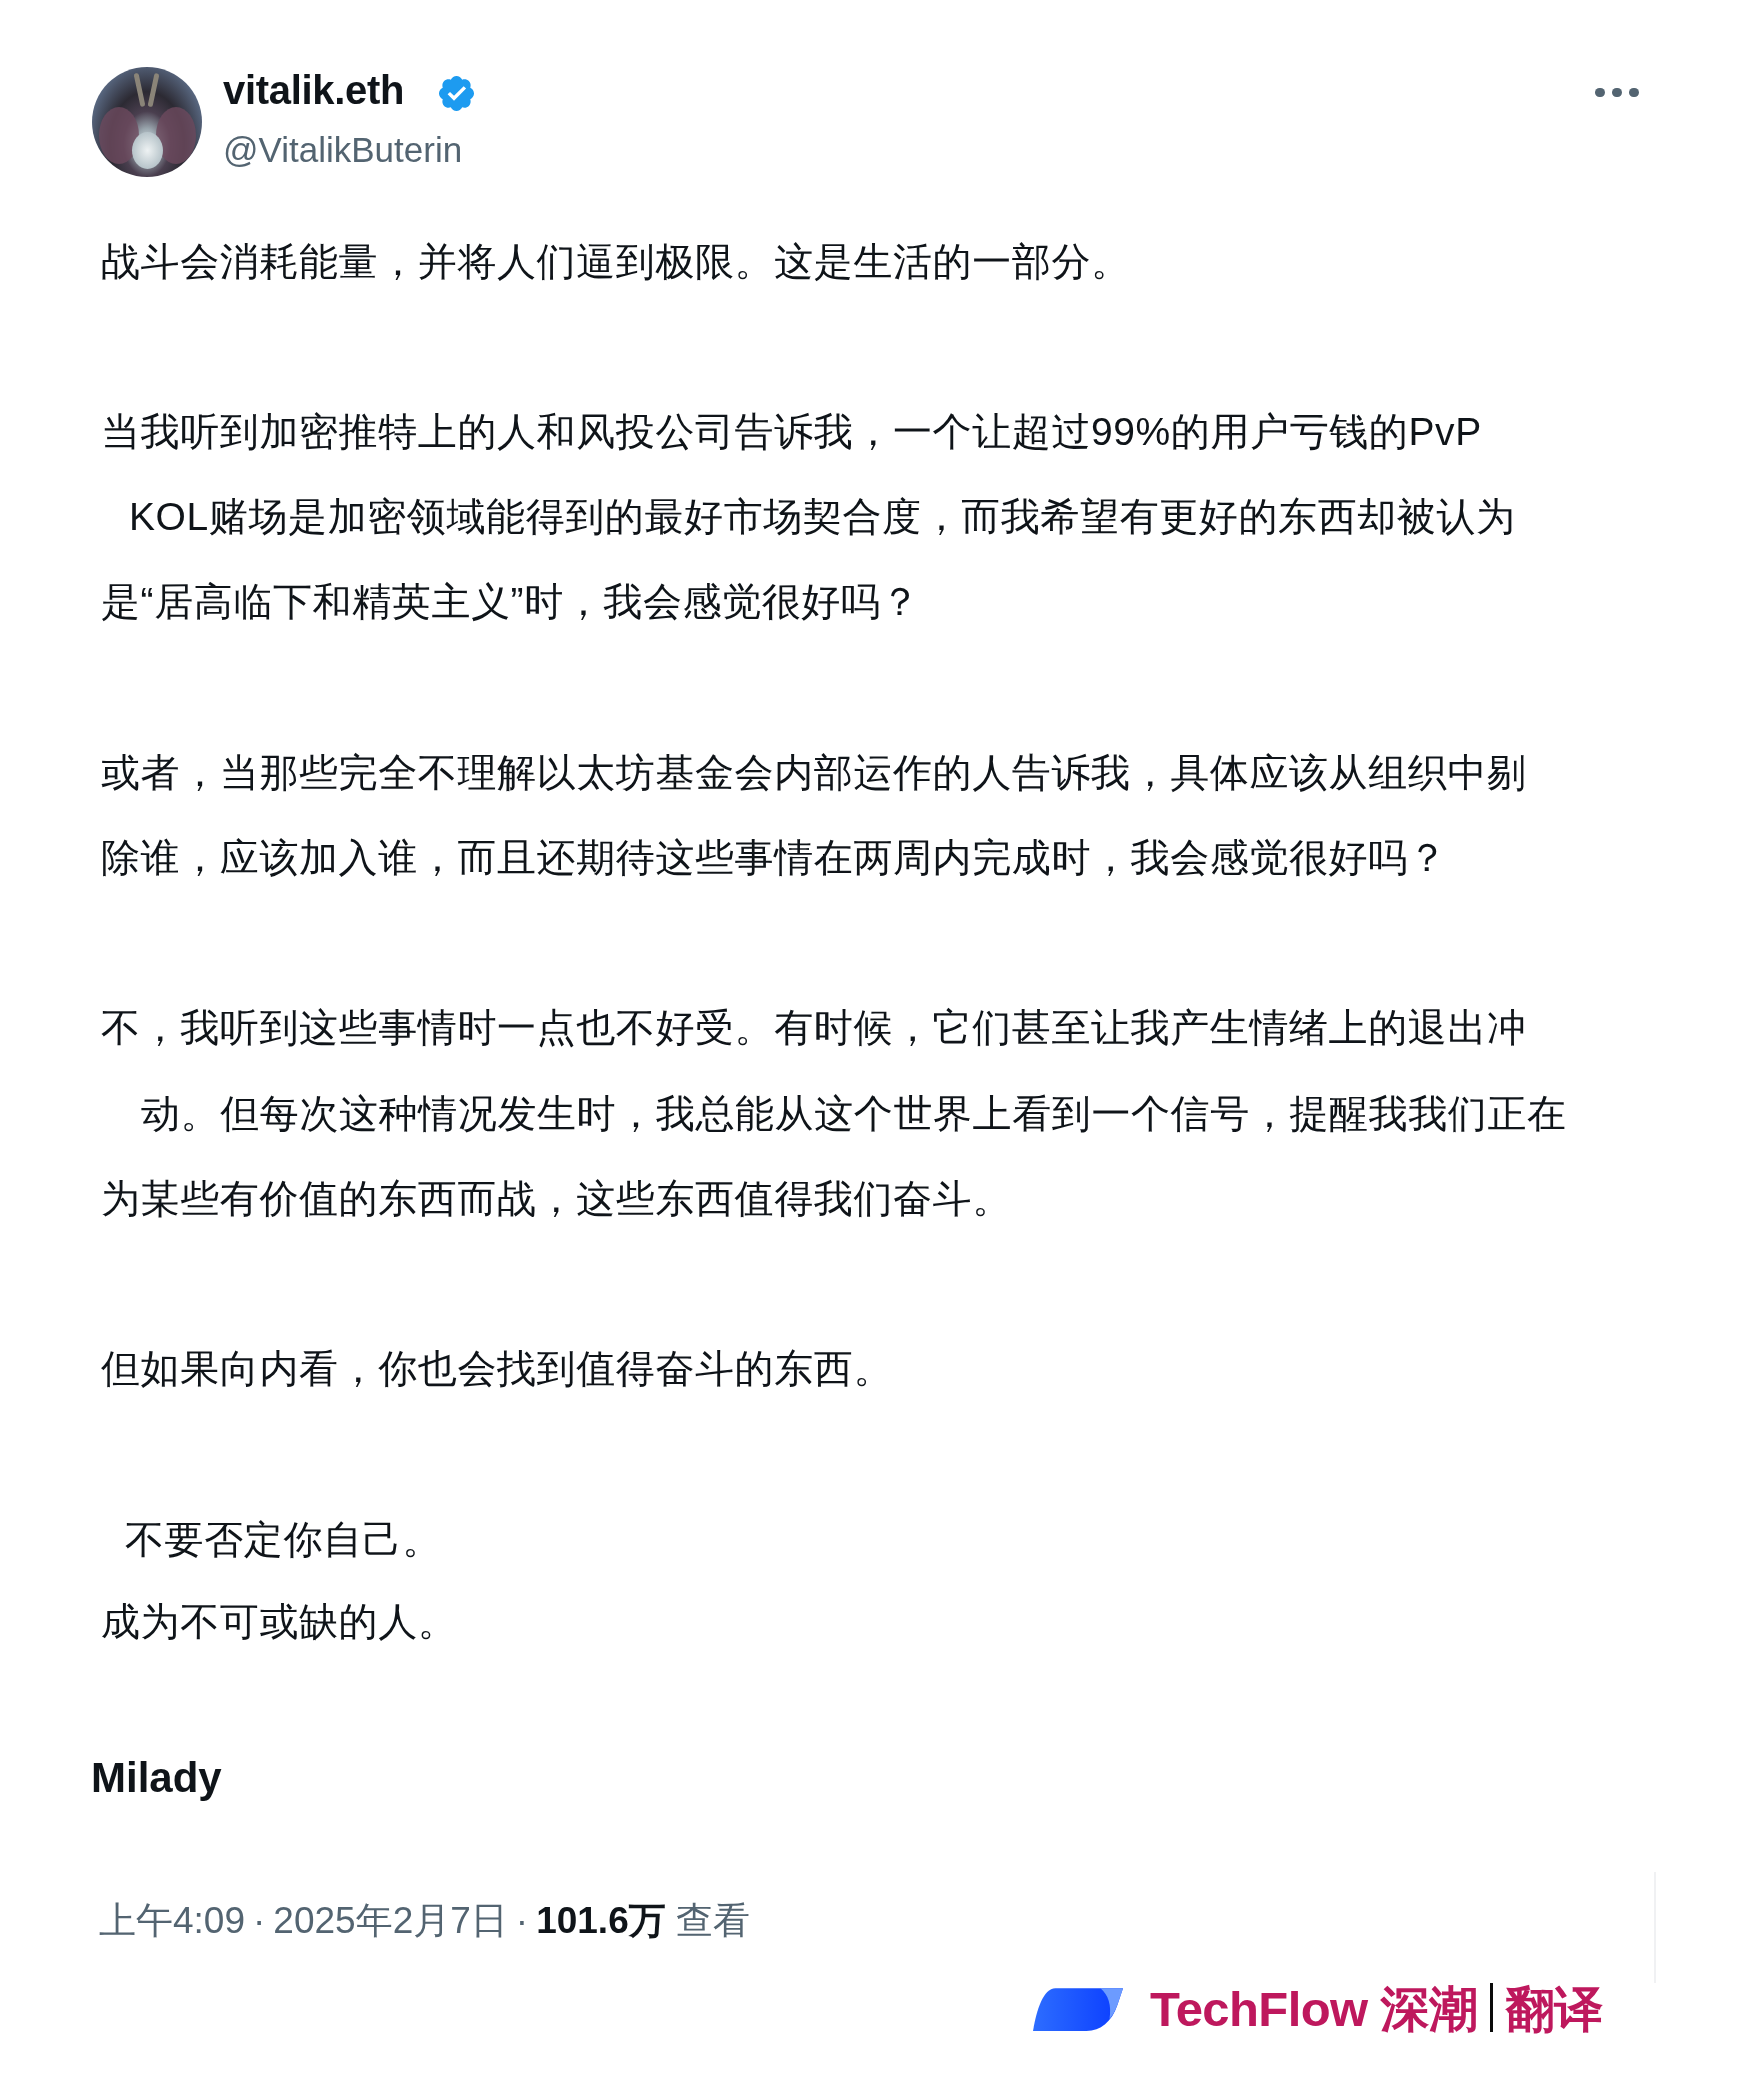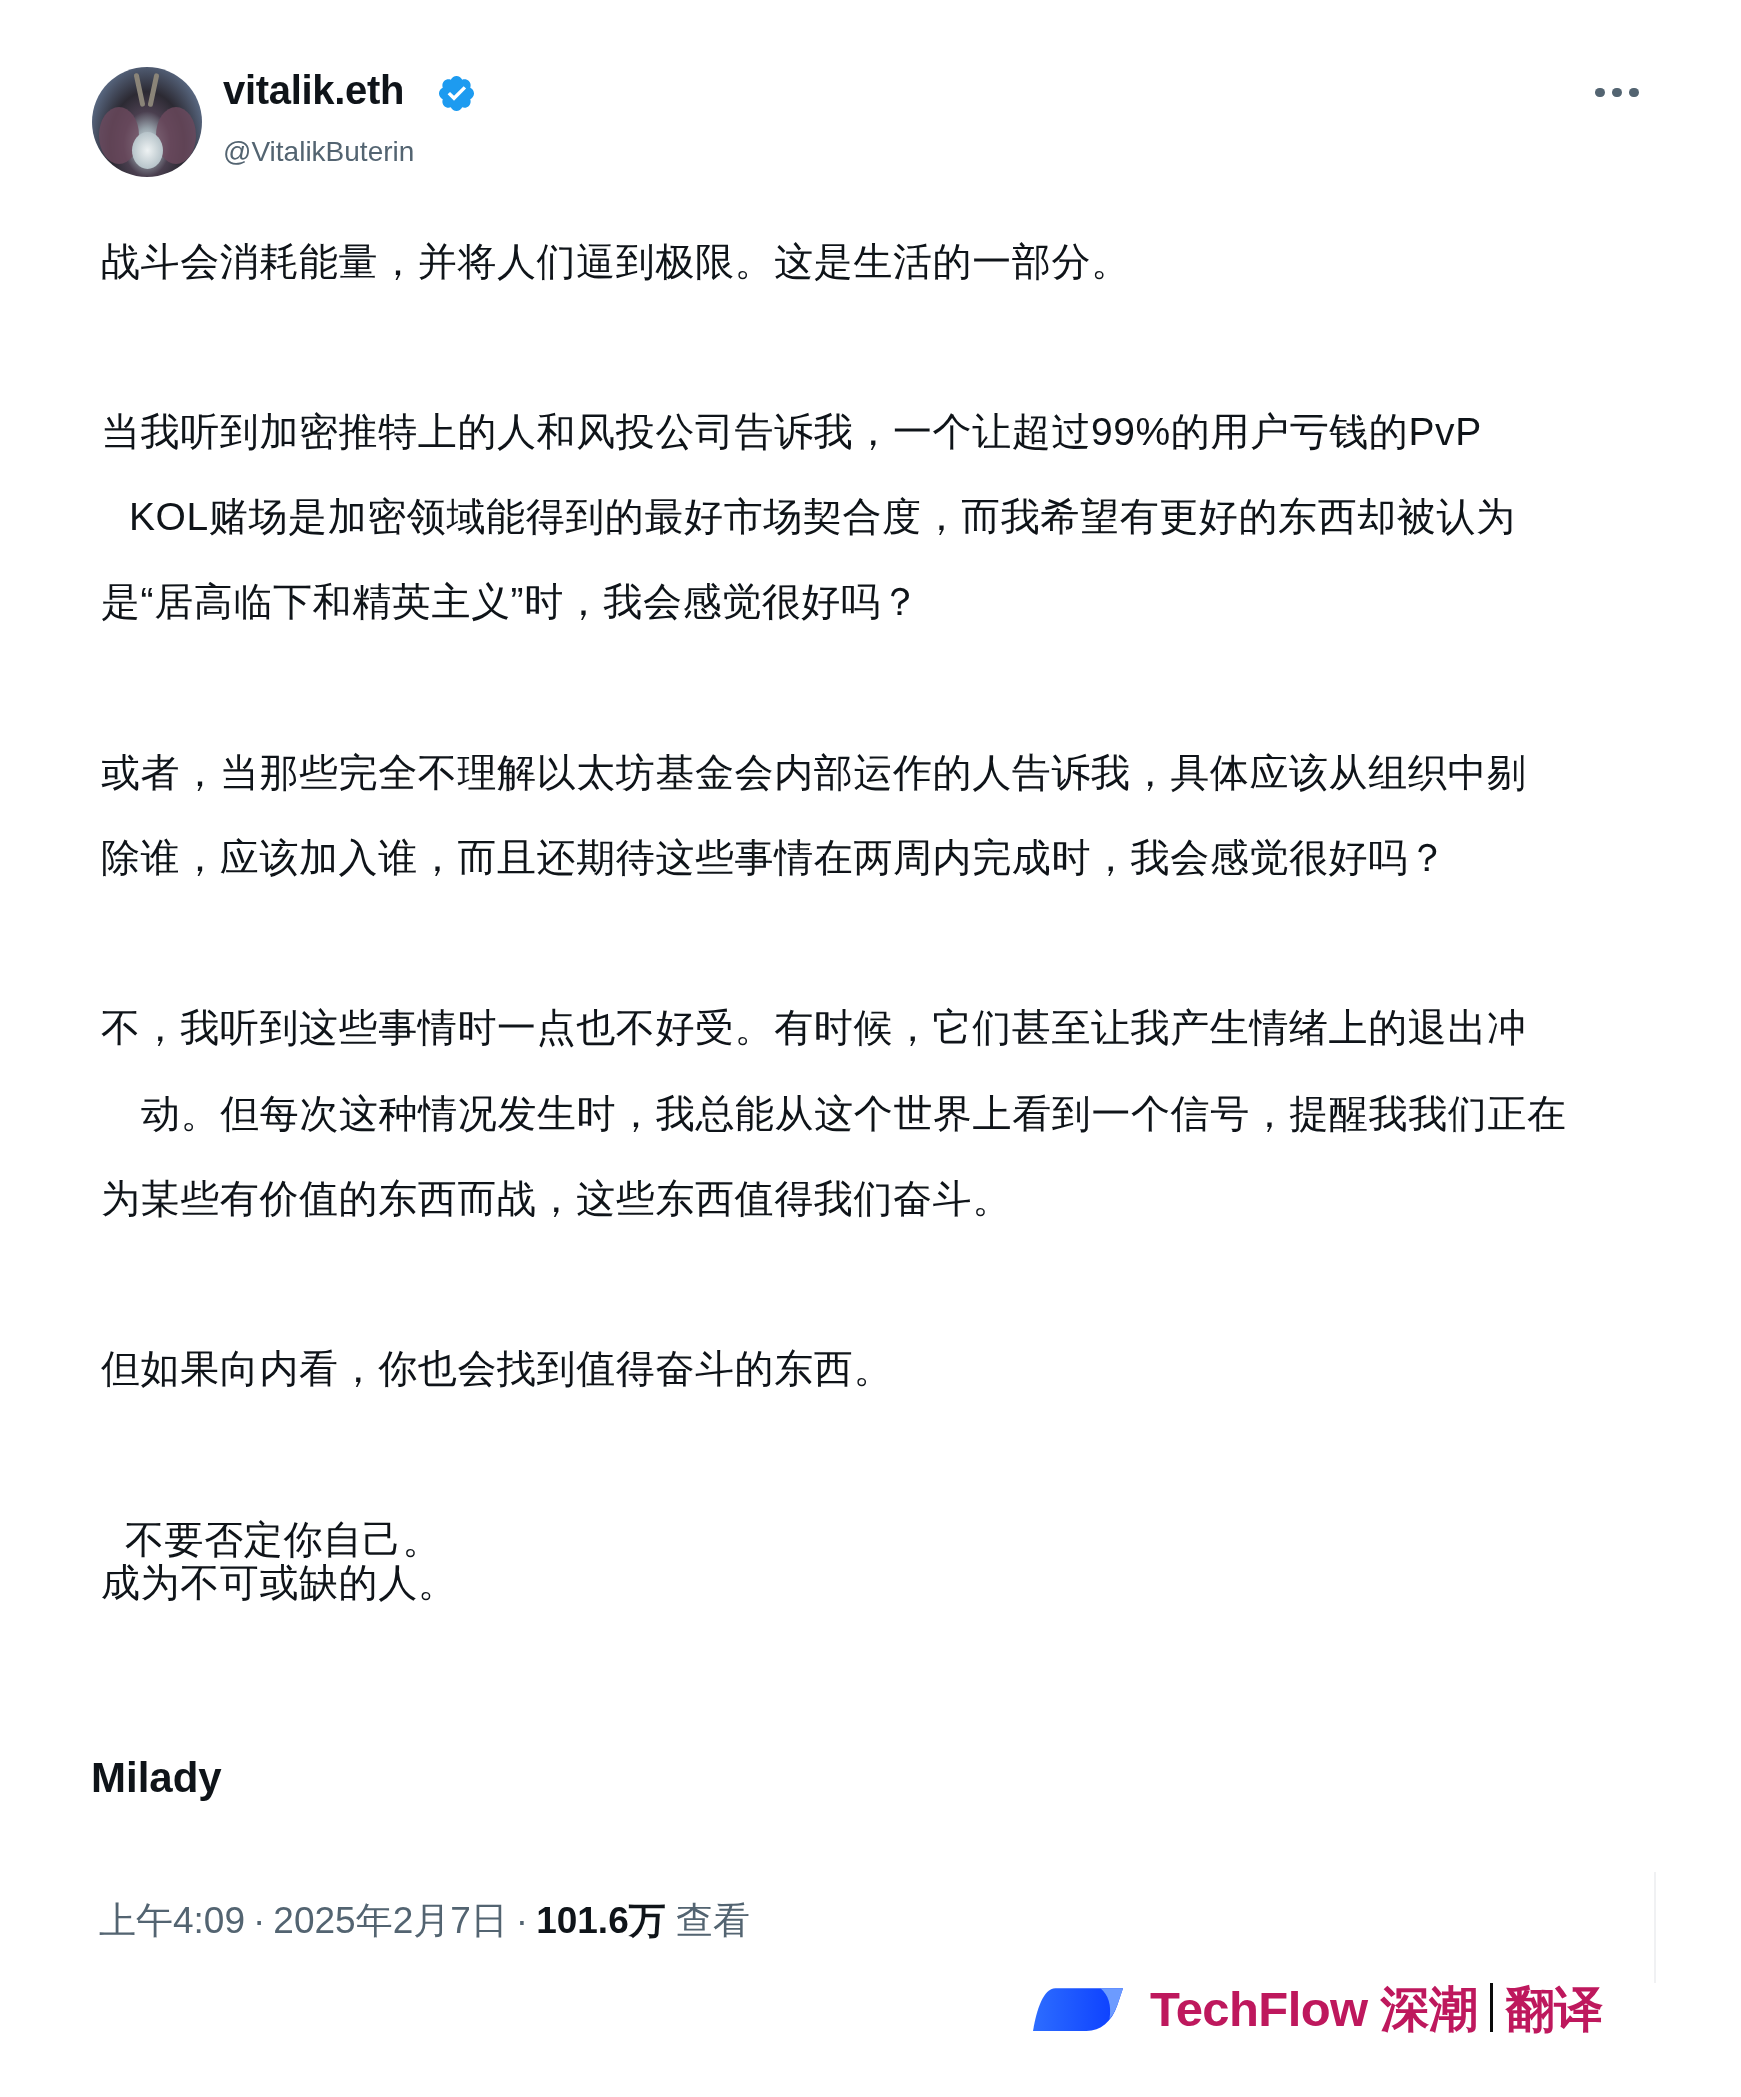--- a/index.html
+++ b/index.html
@@ -7,21 +7,21 @@
          font-family: "Liberation Sans", "DejaVu Sans", sans-serif; color: #0f1419; }
   .avatar { position: absolute; left: 92px; top: 67px; width: 110px; height: 110px; border-radius: 50%;
             background: radial-gradient(ellipse at 50% 70%, #dfe6ea 0%, #9aa6ae 14%, #4a3f4f 30%, #2c2a33 48%, #5b6b85 78%, #6f7e98 100%);
             overflow: hidden; }
   .avatar .horn { position: absolute; width: 4.5px; height: 34px; background: #8a8478; top: 5.7px; border-radius: 2.3px; }
   .avatar .wing { position: absolute; width: 40px; height: 57px; border-radius: 50%; background: #6d4a5e; opacity: .8; top: 40px; }
   .avatar .belly { position: absolute; left: 40px; top: 65px; width: 31px; height: 37px; border-radius: 50%;
                    background: radial-gradient(#eef2f3, #9fb0b8); }
   .name { position: absolute; left: 223px; top: 68px; font-size: 40px; font-weight: 700; letter-spacing: -0.3px; }
   .verified { position: absolute; left: 436px; top: 73px; width: 41px; height: 41px; }
-  .handle { position: absolute; left: 223px; top: 136px; font-size: 28px; color: #536471; }
+  .handle { position: absolute; left: 223px; top: 130px; font-size: 35px; color: #536471; }
   .more { position: absolute; left: 1595px; top: 84px; width: 45px; height: 17px; display: flex; gap: 7.4px; align-items: center; cursor: pointer; }
   .more span { width: 9.7px; height: 9.7px; border-radius: 50%; background: #536471; display: block; }
   .body { position: absolute; left: 101px; top: 0; width: 1568px; }
   .line { position: absolute; left: 0; font-size: 39px; line-height: 51px; white-space: nowrap; letter-spacing: 0.6px; }
   .sig { position: absolute; left: 91px; top: 1754px; font-size: 42px; font-weight: 700; }
   .footer { position: absolute; left: 99px; top: 1896px; font-size: 37px; color: #536471; white-space: nowrap; }
   .footer b { color: #0f1419; font-weight: 700; }
   .sep { margin: 0 8px; }
   .divider { position: absolute; left: 1654px; top: 1872px; width: 2.3px; height: 111px; background: #f0f1f3; }
   .brand { position: absolute; left: 1033px; top: 1984px; height: 51px; display: flex; align-items: center; }
@@ -63,21 +63,21 @@
   <div class="line" style="top:747px;">或者，当那些完全不理解以太坊基金会内部运作的人告诉我，具体应该从组织中剔</div>
   <div class="line" style="top:832px;">除谁，应该加入谁，而且还期待这些事情在两周内完成时，我会感觉很好吗？</div>
 
   <div class="line" style="top:1002px;">不，我听到这些事情时一点也不好受。有时候，它们甚至让我产生情绪上的退出冲</div>
   <div class="line" style="top:1088px;margin-left:40px;">动。但每次这种情况发生时，我总能从这个世界上看到一个信号，提醒我我们正在</div>
   <div class="line" style="top:1173px;">为某些有价值的东西而战，这些东西值得我们奋斗。</div>
 
   <div class="line" style="top:1343px;">但如果向内看，你也会找到值得奋斗的东西。</div>
 
   <div class="line" style="top:1514px;margin-left:24px;">不要否定你自己。</div>
-  <div class="line" style="top:1557px;text-align:right;">成为不可或缺的人。</div>
+  <div class="line" style="top:1596px;text-align:right;">成为不可或缺的人。</div>
 </div>
 
 <div class="sig">Milady</div>
 
 <div class="footer">
   <span>上午4:09</span><span class="sep">·</span><span>2025年2月7日</span><span class="sep">·</span><b>101.6万</b>
   <span>查看</span>
 </div>
 
 <div class="divider"></div>

